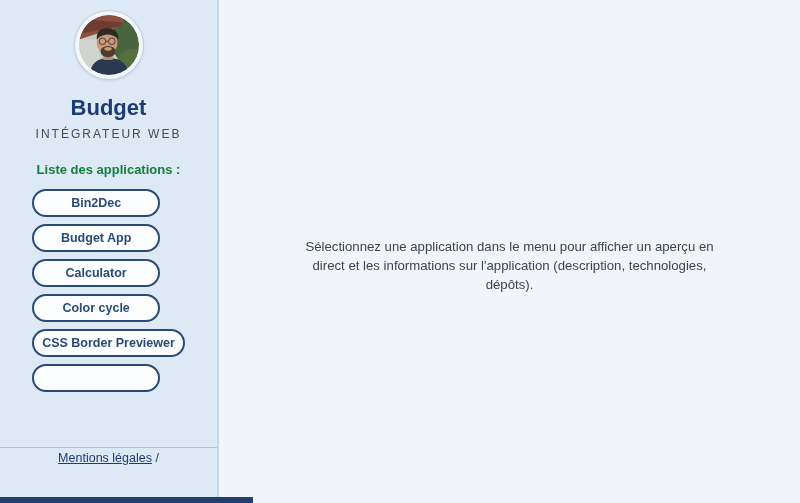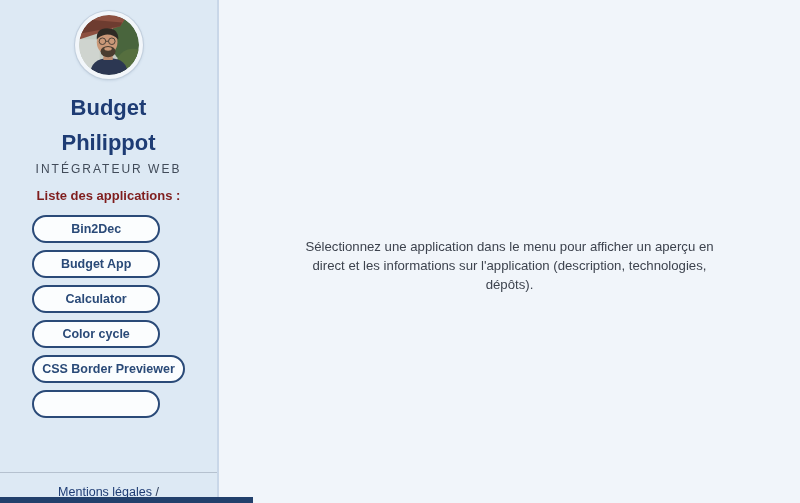--- a/index.html
+++ b/index.html
@@ -43,22 +43,22 @@
   h1.name span { display: block; }
   .role {
     margin-top: 2px;
     color: #414b59;
     font-size: 12px;
     letter-spacing: 2px;
     font-weight: 500;
     text-align: center;
   }
   .apps-label {
-    margin-top: 12px;
-    color: #7f1d1d;
+    margin-top: 21px;
+    color: #15803d;
     font-size: 13px;
     font-weight: bold;
   }
   .app-list {
     margin-top: 12px;
     height: 258px;
     overflow: hidden;
     display: flex;
     flex-direction: column;
     align-items: flex-start;
@@ -76,21 +76,20 @@
     font-family: inherit;
     font-size: 12.5px;
     font-weight: bold;
     white-space: nowrap;
     cursor: pointer;
     flex-shrink: 0;
   }
   .sidebar-footer {
     width: 100%;
     border-top: 1px solid #b5c1cf;
-    padding-top: 9px;
     text-align: center;
     font-size: 12.5px;
     color: #2c3c58;
     line-height: 21px;
   }
   .sidebar-footer a {
     color: #1e3c74;
     text-decoration: underline;
     cursor: pointer;
   }
@@ -146,21 +145,20 @@
         <ellipse cx="31" cy="36" rx="4" ry="2" fill="#c99878"></ellipse>
         <circle cx="25" cy="28" r="3.5" fill="none" stroke="#453d34" stroke-width="1"></circle>
         <circle cx="35" cy="28" r="3.5" fill="none" stroke="#453d34" stroke-width="1"></circle>
         <line x1="28.5" y1="28" x2="31.5" y2="28" stroke="#453d34" stroke-width="1"></line>
       </g>
     </svg>
   </div>
 
   <h1 class="name">
     <span>Budget</span>
-    <span>Philippot</span>
   </h1>
 
   <div class="role">INTÉGRATEUR WEB</div>
 
   <div class="apps-label">Liste des applications :</div>
 
   <nav class="app-list">
       <button class="app-btn">Bin2Dec</button>
       <button class="app-btn">Budget App</button>
       <button class="app-btn">Calculator</button>

